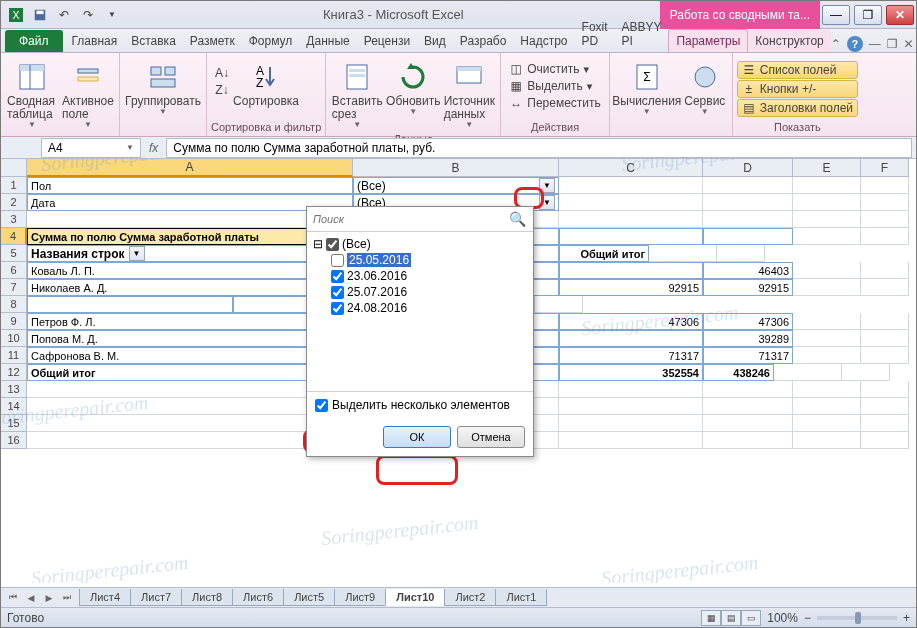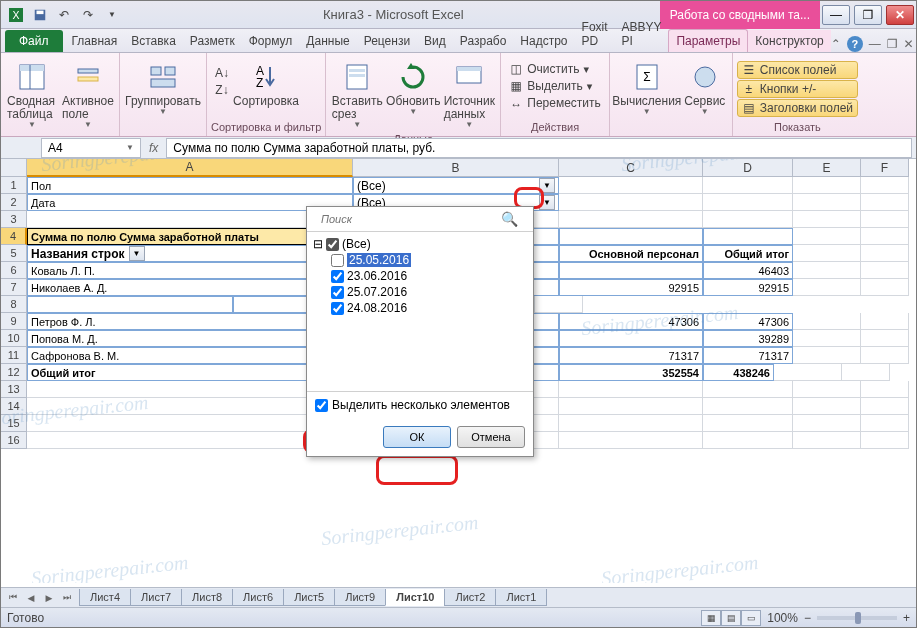--- a/index.html
+++ b/index.html
@@ -61,21 +61,21 @@
 .cell.r { justify-content: flex-end; }
 .cell.pivot-header { background: #fff; border: 1px solid #7fa7d8; font-weight: normal; }
 .cell.pivot-yellow { background: #fde9a8; border: 1px solid #000; font-weight: bold; }
 .cell.bold { font-weight: bold; }
 .cell.total { font-weight: bold; }
 .dropdown-btn { width: 16px; height: 15px; border: 1px solid #9aa5b5; background: linear-gradient(#f5f7fa,#dde4ef); margin-left: auto; display: flex; align-items: center; justify-content: center; font-size: 8px; }
 .highlight-box { position: absolute; border: 3px solid #e52020; border-radius: 8px; pointer-events: none; }
 
 
 .filter-popup { position: absolute; left: 305px; top: 47px; width: 228px; background: #fff; border: 1px solid #8a8a8a; box-shadow: 2px 2px 6px rgba(0,0,0,0.3); z-index: 10; }
-.search-row { display: flex; align-items: center; padding: 4px 14px; border-bottom: 1px solid #d0d0d0; }
+.search-row { display: flex; align-items: center; padding: 4px 6px; border-bottom: 1px solid #d0d0d0; }
 .search-input { flex: 1; border: none; outline: none; color: #888; font-style: italic; font-size: 11px; }
 .search-icon { color: #3a6ea8; font-size: 14px; }
 .tree { padding: 4px 6px; height: 160px; border-bottom: 1px solid #d0d0d0; }
 .tree-item { display: flex; align-items: center; gap: 3px; padding: 1px 0; font-size: 11px; }
 .tree-item input[type=checkbox] { width: 13px; height: 13px; }
 .tree-item.indent { padding-left: 18px; }
 .tree-sel { background: #3a6ecc; color: #fff; padding: 0 2px; }
 .multi-row { display: flex; align-items: center; gap: 4px; padding: 6px 8px; font-size: 11px; }
 .btn-row { display: flex; justify-content: flex-end; gap: 6px; padding: 8px; }
 .dlg-btn { width: 68px; height: 22px; border: 1px solid #8a8a8a; border-radius: 3px; background: linear-gradient(#f5f5f5,#e0e0e0); font-size: 11px; }
@@ -412,21 +412,20 @@
       <div class="cell" style="width:68px"></div>
       <div class="cell" style="width:48px"></div>
     </div>
 
     <div class="row">
       <div class="cell pivot-header bold" style="width:326px">
           <span>Названия строк</span>
           <div class="dropdown-btn" style="margin-left:4px">▼</div>
         </div>
       <div class="cell pivot-header bold" style="width:206px"></div>
-      <div class="cell pivot-header bold r" style="width:144px">Основной персонал</div>
       <div class="cell pivot-header bold r" style="width:90px">Общий итог</div>
       <div class="cell" style="width:68px"></div>
       <div class="cell" style="width:48px"></div>
     </div>
 
     <div class="row">
         <div class="cell pivot-header" style="width:326px">Коваль Л. П.</div>
         <div class="cell pivot-header" style="width:206px"></div>
         <div class="cell pivot-header r" style="width:144px"></div>
         <div class="cell pivot-header r" style="width:90px">46403</div>

